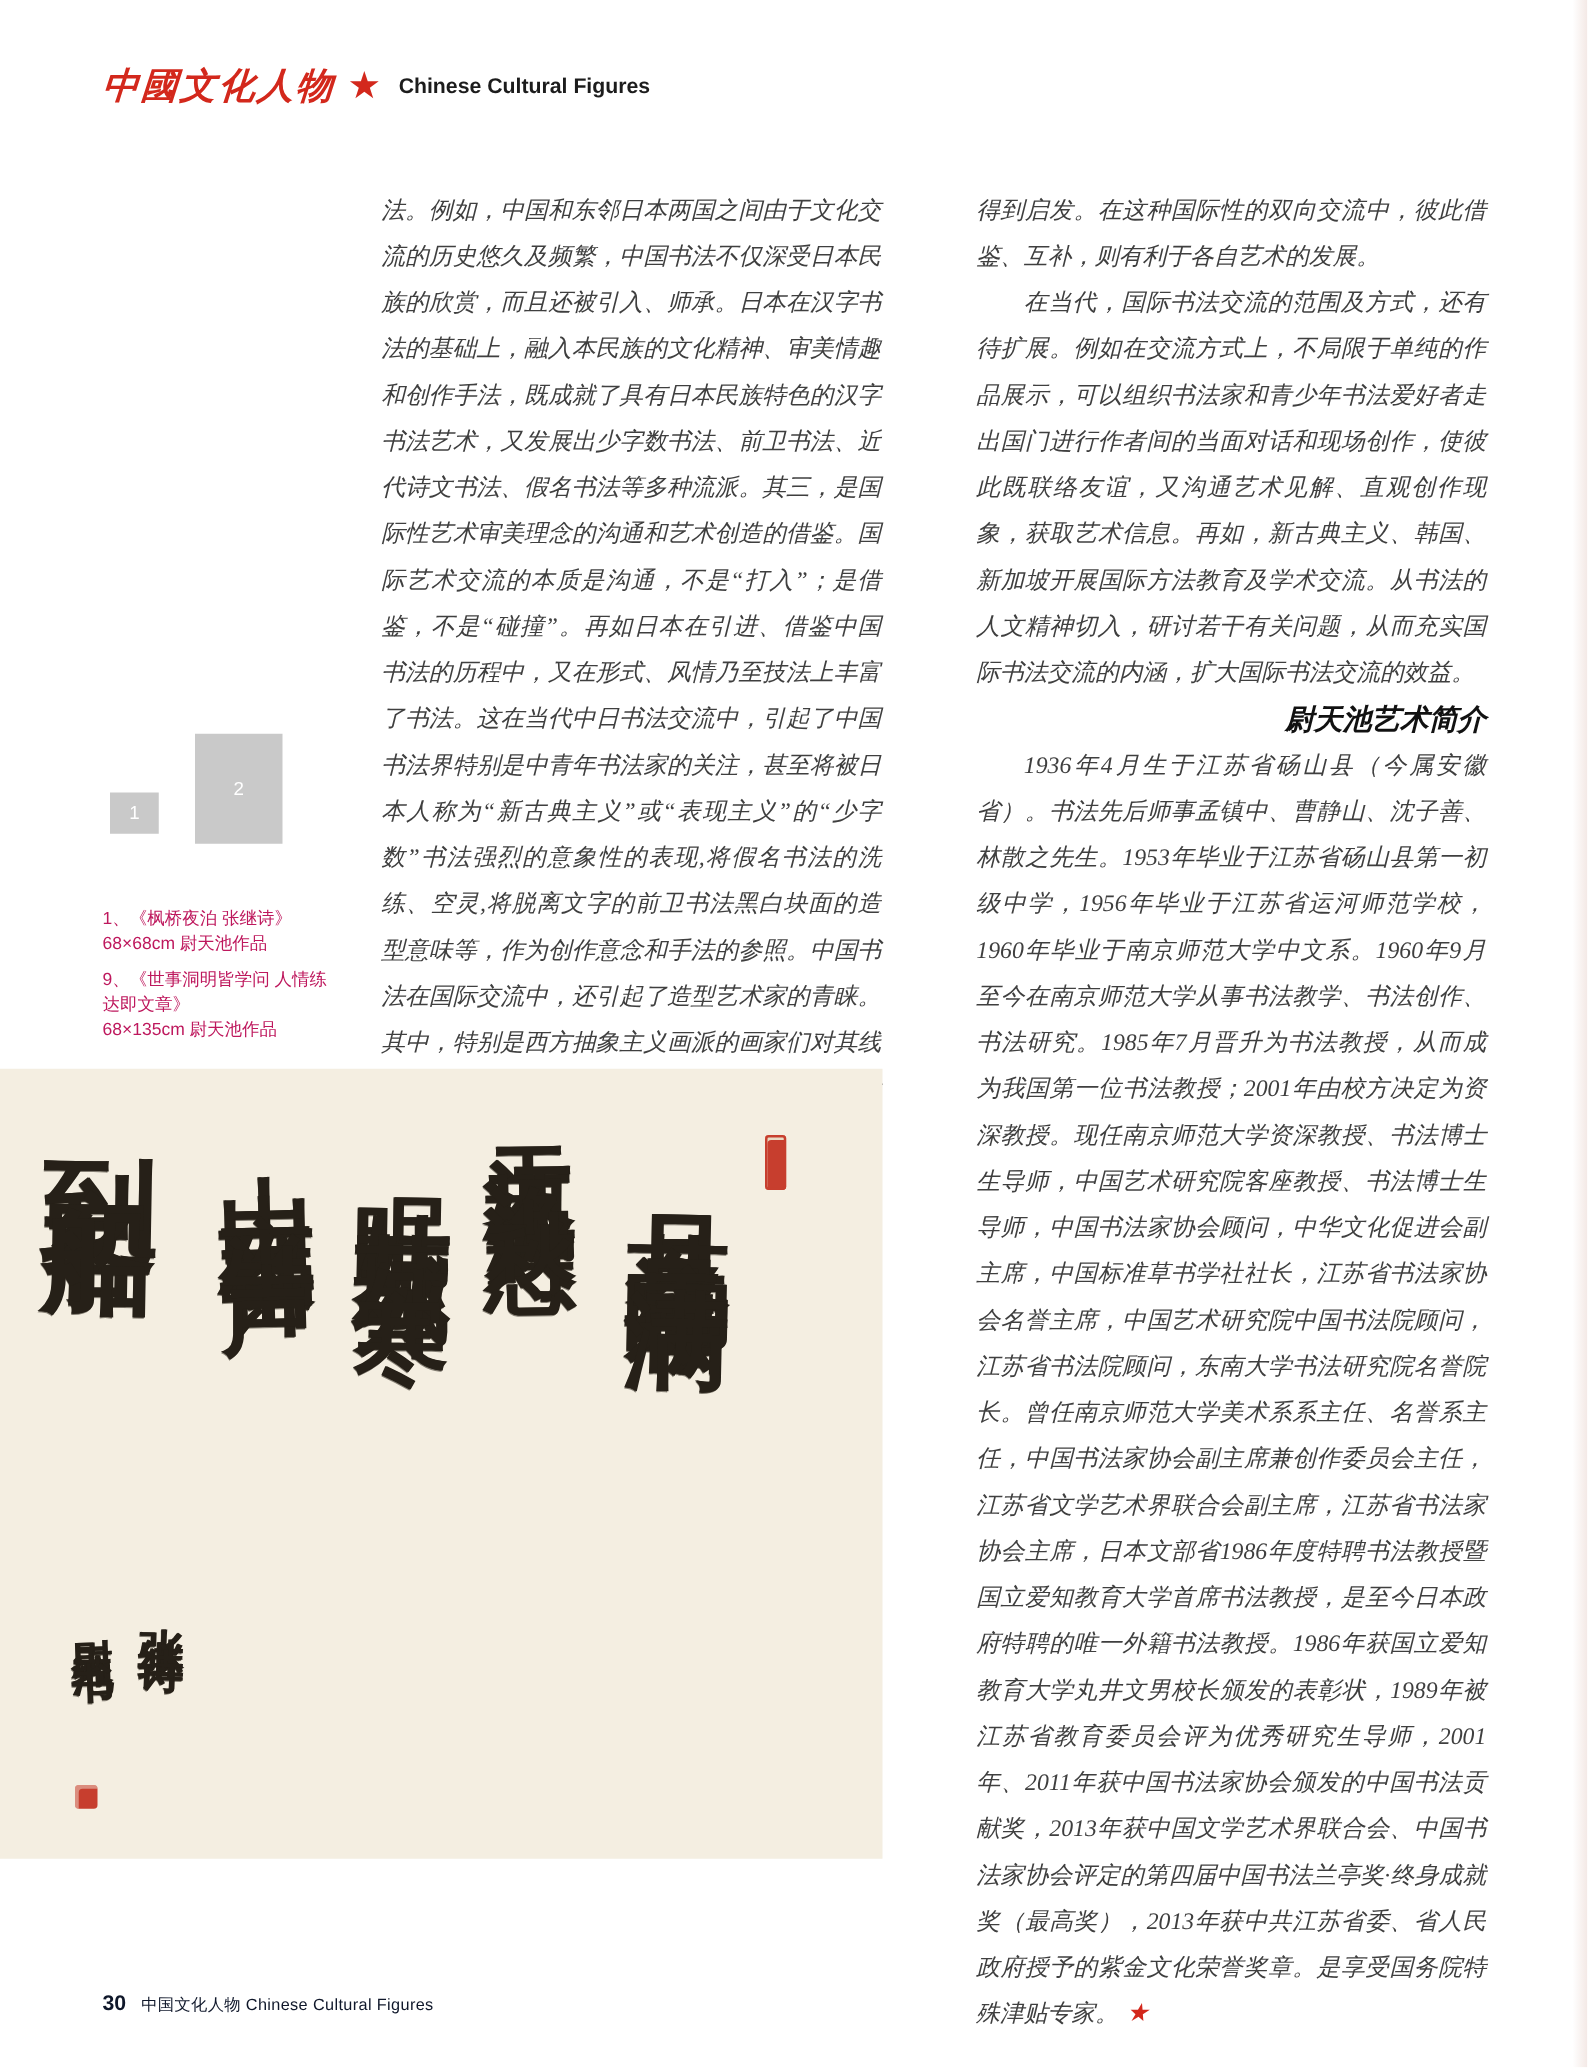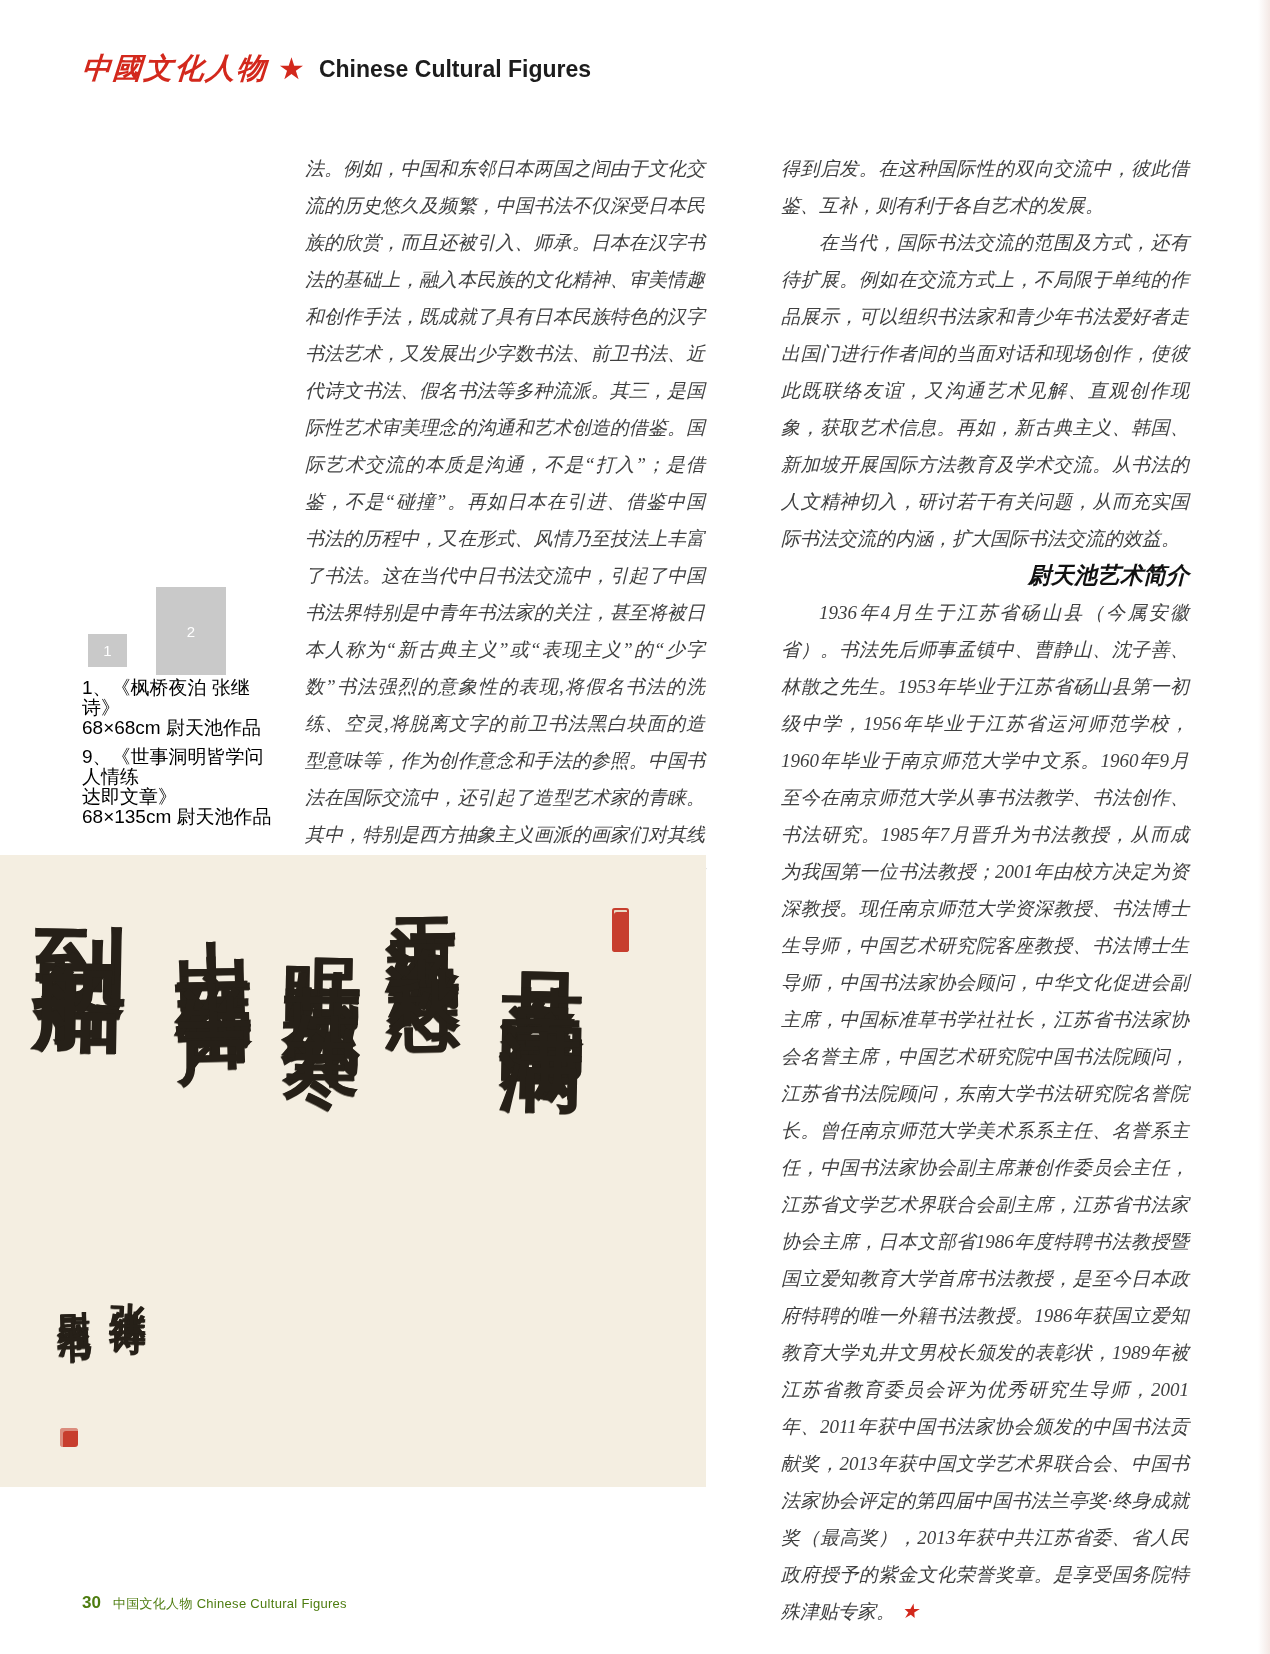--- a/index.html
+++ b/index.html
@@ -4,53 +4,53 @@
 <style>
   html,body{margin:0;padding:0;background:#ffffff;}
   .page{position:relative;width:1270px;height:1654px;background:#ffffff;overflow:hidden;
         font-family:"Liberation Serif","DejaVu Serif",serif;color:#3d3d3d;}
   
   .masthead{position:absolute;left:82px;top:50px;height:38px;display:flex;align-items:center;}
   .logo-cn{font-family:"DejaVu Serif",serif;font-weight:bold;font-style:italic;
            font-size:29px;letter-spacing:2px;transform:skewX(-4deg);}
   .logo-star{font-size:30px;margin:0 14px 0 10px;line-height:1;}
   .logo-en{font-family:"Liberation Sans","DejaVu Sans",sans-serif;font-weight:bold;
-           font-size:23px;color:#1c1c1c;letter-spacing:0px;}
+           font-size:17px;color:#1c1c1c;letter-spacing:0px;}
   
   .col{position:absolute;font-size:19px;line-height:37px;text-align:justify;color:#3f3f3f;font-style:italic;}
   .col p{margin:0;}
   .col p.indent{text-indent:2em;}
   .col-middle{left:305px;top:150px;width:400px;}
   .col-right{left:745px;top:150px;width:408px;margin-left:36px;}
   .section-heading{font-family:"Liberation Sans","DejaVu Sans",sans-serif;font-weight:bold;
                    font-size:23px;color:#111;margin:15px 0 13px 0;text-align:right;text-indent:0;}
   .end-star{color:#d3281c;font-size:20px;margin-left:6px;}
   
   .thumb{position:absolute;background:#c9c9c9;display:flex;align-items:center;justify-content:center;
          color:#ffffff;font-family:"Liberation Sans","DejaVu Sans",sans-serif;font-size:15px;}
   .thumb-1{left:88px;top:634px;width:39px;height:33px;}
   .thumb-2{left:156px;top:587px;width:70px;height:88px;}
-  .captions{position:absolute;left:82px;top:678px;width:200px;
+  .captions{position:absolute;left:82px;top:724px;width:200px;
             font-family:"Liberation Sans","DejaVu Sans",sans-serif;
-            font-size:19px;line-height:20px;color:#000000;}
+            font-size:14px;line-height:20px;color:#be185d;}
   .caption-block{margin-bottom:9px;}
   .caption-block p{margin:0;}
   
   .artwork{position:absolute;left:0;top:855px;width:706px;height:632px;background:#f4eee1;}
   .calli-col{position:absolute;writing-mode:vertical-rl;text-orientation:upright;
              font-family:"DejaVu Serif",serif;font-weight:bold;color:#262018;
              text-shadow:1px 0 0 #262018,0 1px 0 rgba(38,32,24,.55);line-height:1;}
   .seal{position:absolute;background:#c4301f;border-radius:3px;opacity:.92;}
   .seal-top{left:612px;top:53px;width:17px;height:44px;
             box-shadow:inset 0 0 0 2px #c4301f, inset 2px 4px 0 0 #e8d9c2;}
   .seal-bottom{left:60px;top:573px;width:18px;height:19px;
                box-shadow:inset 3px 3px 0 0 rgba(244,238,225,.45);}
   
   .footer{position:absolute;left:82px;top:1593px;display:flex;align-items:baseline;
-          font-family:"Liberation Sans","DejaVu Sans",sans-serif;color:#4d7c0f;text-align:right;}
+          font-family:"Liberation Sans","DejaVu Sans",sans-serif;color:#0f172a;text-align:right;}
   .page-num{font-weight:bold;font-size:17px;margin-right:12px;}
   .footer-title{font-size:13px;letter-spacing:.3px;}
   
   .edge-shade{position:absolute;right:0;top:0;width:12px;height:1654px;
               background:linear-gradient(to right,rgba(234,214,208,0),rgba(234,214,208,.55));}
 </style>
 </head>
 <body>
 
 <div class="page">

